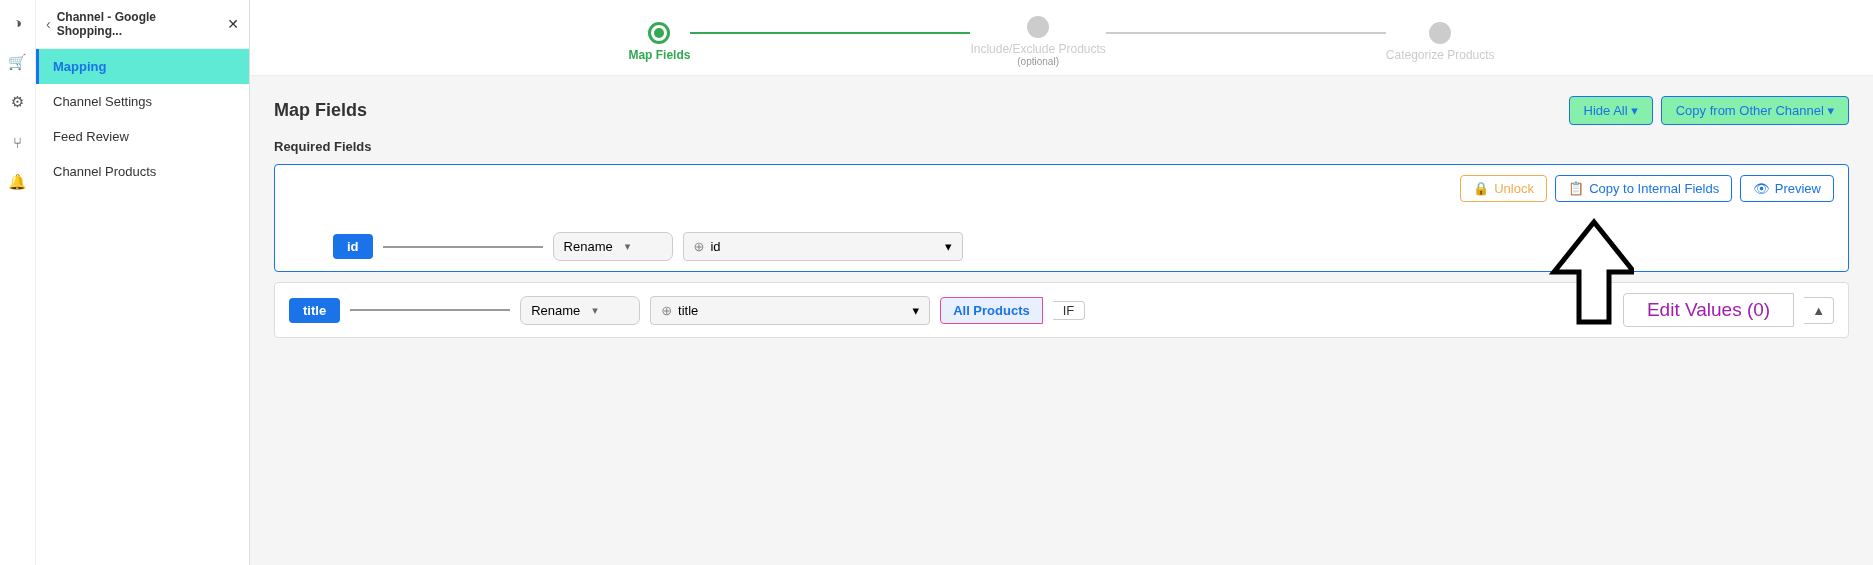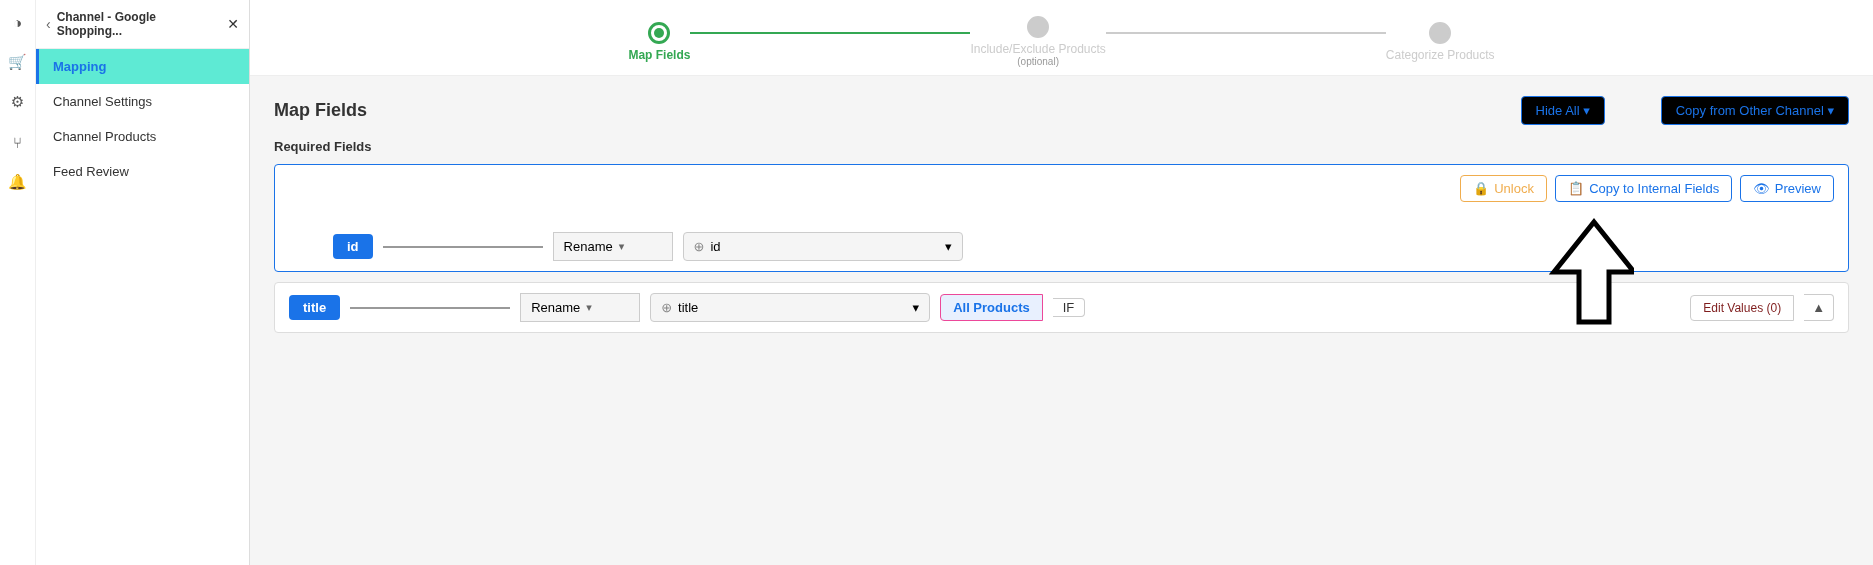--- a/index.html
+++ b/index.html
@@ -94,29 +94,28 @@
       font-weight: bold;
       color: #333;
     }
     .header-buttons {
       display: flex;
       gap: 8px;
     }
     .btn-outline {
       border: 1px solid #1a73e8;
       color: #1a73e8;
-      background: #000000;
+      background: #86efac;
       padding: 6px 14px;
       border-radius: 4px;
       cursor: pointer;
       font-size: 13px;
       display: flex;
       align-items: center;
       gap: 4px;
-      margin-left: 48px;
     }
 
     
     .section-label {
       font-size: 13px;
       font-weight: bold;
       color: #333;
       margin-bottom: 10px;
     }
 
@@ -150,27 +149,27 @@
       font-weight: bold;
     }
     .field-tag.blue { background: #1a73e8; }
     .field-input-line {
       flex: 0 0 160px;
       height: 2px;
       background: #999;
     }
     .select-box {
       border: 1px solid #ccc;
-      border-radius: 0;
+      border-radius: 7px;
       padding: 6px 10px;
       font-size: 13px;
       background: #f5f5f5;
       display: flex;
       align-items: center;
-      gap: 6px;
+      gap: 12px;
       min-width: 120px;
       cursor: pointer;
     }
     .select-box .chevron { color: #666; font-size: 11px; }
     .field-value-box {
       border: 1px solid #ccc;
       border-radius: 4px;
       padding: 6px 10px;
       font-size: 13px;
       background: #f5f5f5;
@@ -247,26 +246,26 @@
       color: #333;
       border: 1px solid #ccc;
       border-left: none;
       padding: 1px 10px;
       border-radius: 0 4px 4px 0;
       cursor: pointer;
       font-size: 13px;
     }
     .btn-edit-values {
       border: 1px solid #ccc;
-      color: #7f1d1d;
-      background: #fff;
-      padding: 5px 12px;
+      color: #a21caf;
+      background: #fff;
+      padding: 5px 23px;
       border-radius: 4px 0 0 4px;
       cursor: pointer;
-      font-size: 12px;
+      font-size: 19px;
       margin-left: auto;
     }
     .btn-expand {
       border: 1px solid #ccc;
       border-left: none;
       background: #fff;
       padding: 5px 8px;
       border-radius: 0 4px 4px 0;
       cursor: pointer;
       font-size: 13px;
@@ -353,22 +352,22 @@
     <div class="si">🔔</div>
   </div>
   <div class="text-sidebar">
     <div class="text-sidebar-header">
       <span class="back">‹</span>
       <span class="title">Channel - Google Shopping...</span>
       <span class="x">✕</span>
     </div>
     <div class="nav-item active">Mapping</div>
     <div class="nav-item">Channel Settings</div>
+    <div class="nav-item">Feed Review</div>
     <div class="nav-item">Channel Products</div>
-    <div class="nav-item">Feed Review</div>
   </div>
 </div>
 
 <div class="main">
 
   <div class="step-bar">
     <div class="step">
       <div class="step-circle active"></div>
       <div class="step-label active">Map Fields</div>
     </div>

